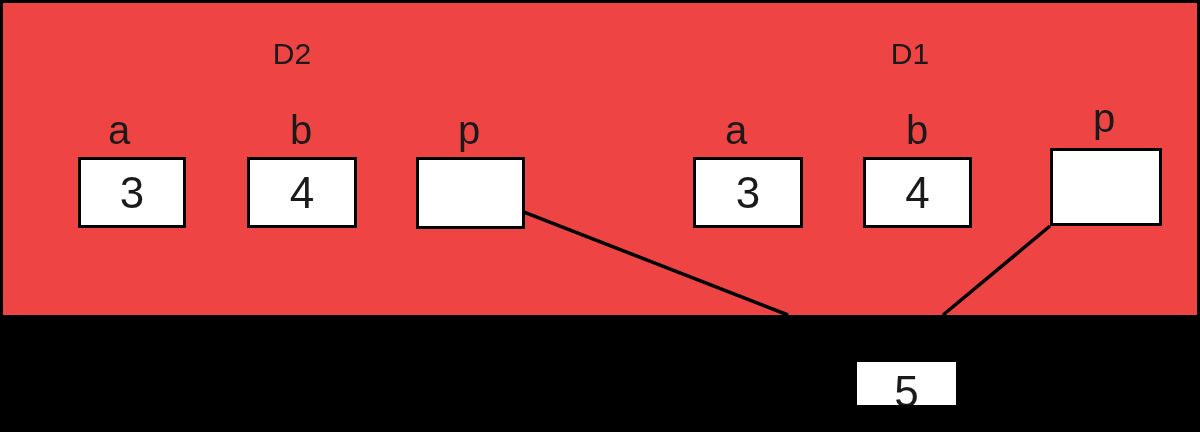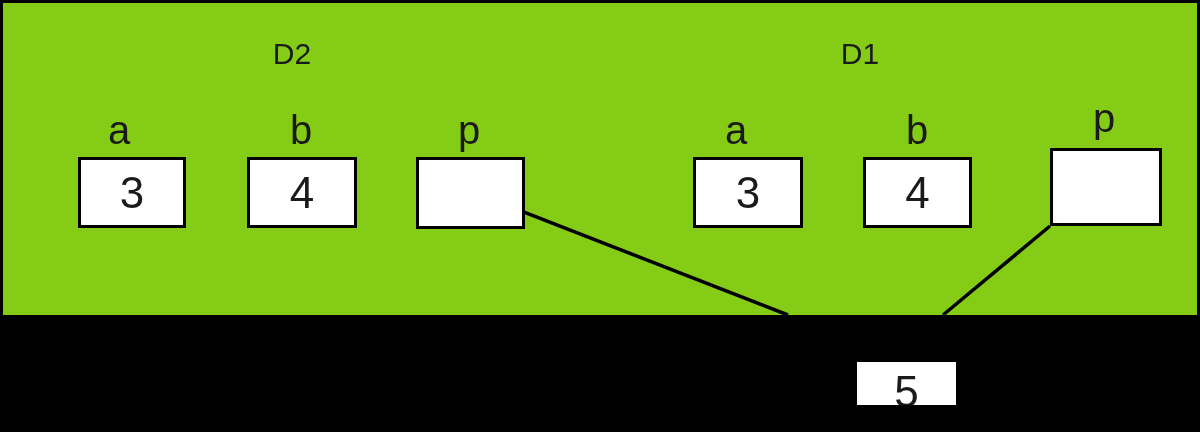--- a/index.html
+++ b/index.html
@@ -4,21 +4,21 @@
 <style>
   html, body {
     margin: 0;
     padding: 0;
     background: #000;
   }
   .canvas {
     position: relative;
     width: 1200px;
     height: 408px;
-    background: #84cc16;
+    background: #ef4444;
     overflow: hidden;
     font-family: "Liberation Sans", "DejaVu Sans", sans-serif;
     color: #1a1a1a;
   }
   .border-overlay {
     position: absolute;
     inset: 0;
     border: 3px solid #000;
     pointer-events: none;
     z-index: 6;
@@ -90,21 +90,21 @@
   <div class="band"></div>
 
   <svg class="overlay-svg" viewBox="0 0 1200 432" xmlns="http://www.w3.org/2000/svg">
     <line x1="475" y1="193" x2="788" y2="315" stroke="#000" stroke-width="3.5"></line>
     <line x1="943" y1="315" x2="1050" y2="226" stroke="#000" stroke-width="3.5"></line>
     <circle cx="475" cy="193" r="4.5" fill="#000"></circle>
     <circle cx="1111" cy="182" r="4.5" fill="#000"></circle>
   </svg>
 
   <div class="frame-title" style="left:292px">D2</div>
-  <div class="frame-title" style="left:860px">D1</div>
+  <div class="frame-title" style="left:910px">D1</div>
 
   <div class="var-label" style="left:119px">a</div>
   <div class="var-label" style="left:301px">b</div>
   <div class="var-label" style="left:469px">p</div>
 
   <div class="var-label" style="left:736px">a</div>
   <div class="var-label" style="left:917px">b</div>
   <div class="var-label raised" style="left:1104px">p</div>
 
   <div class="var-box" style="left:78px;top:157px;width:108px;height:71px">

